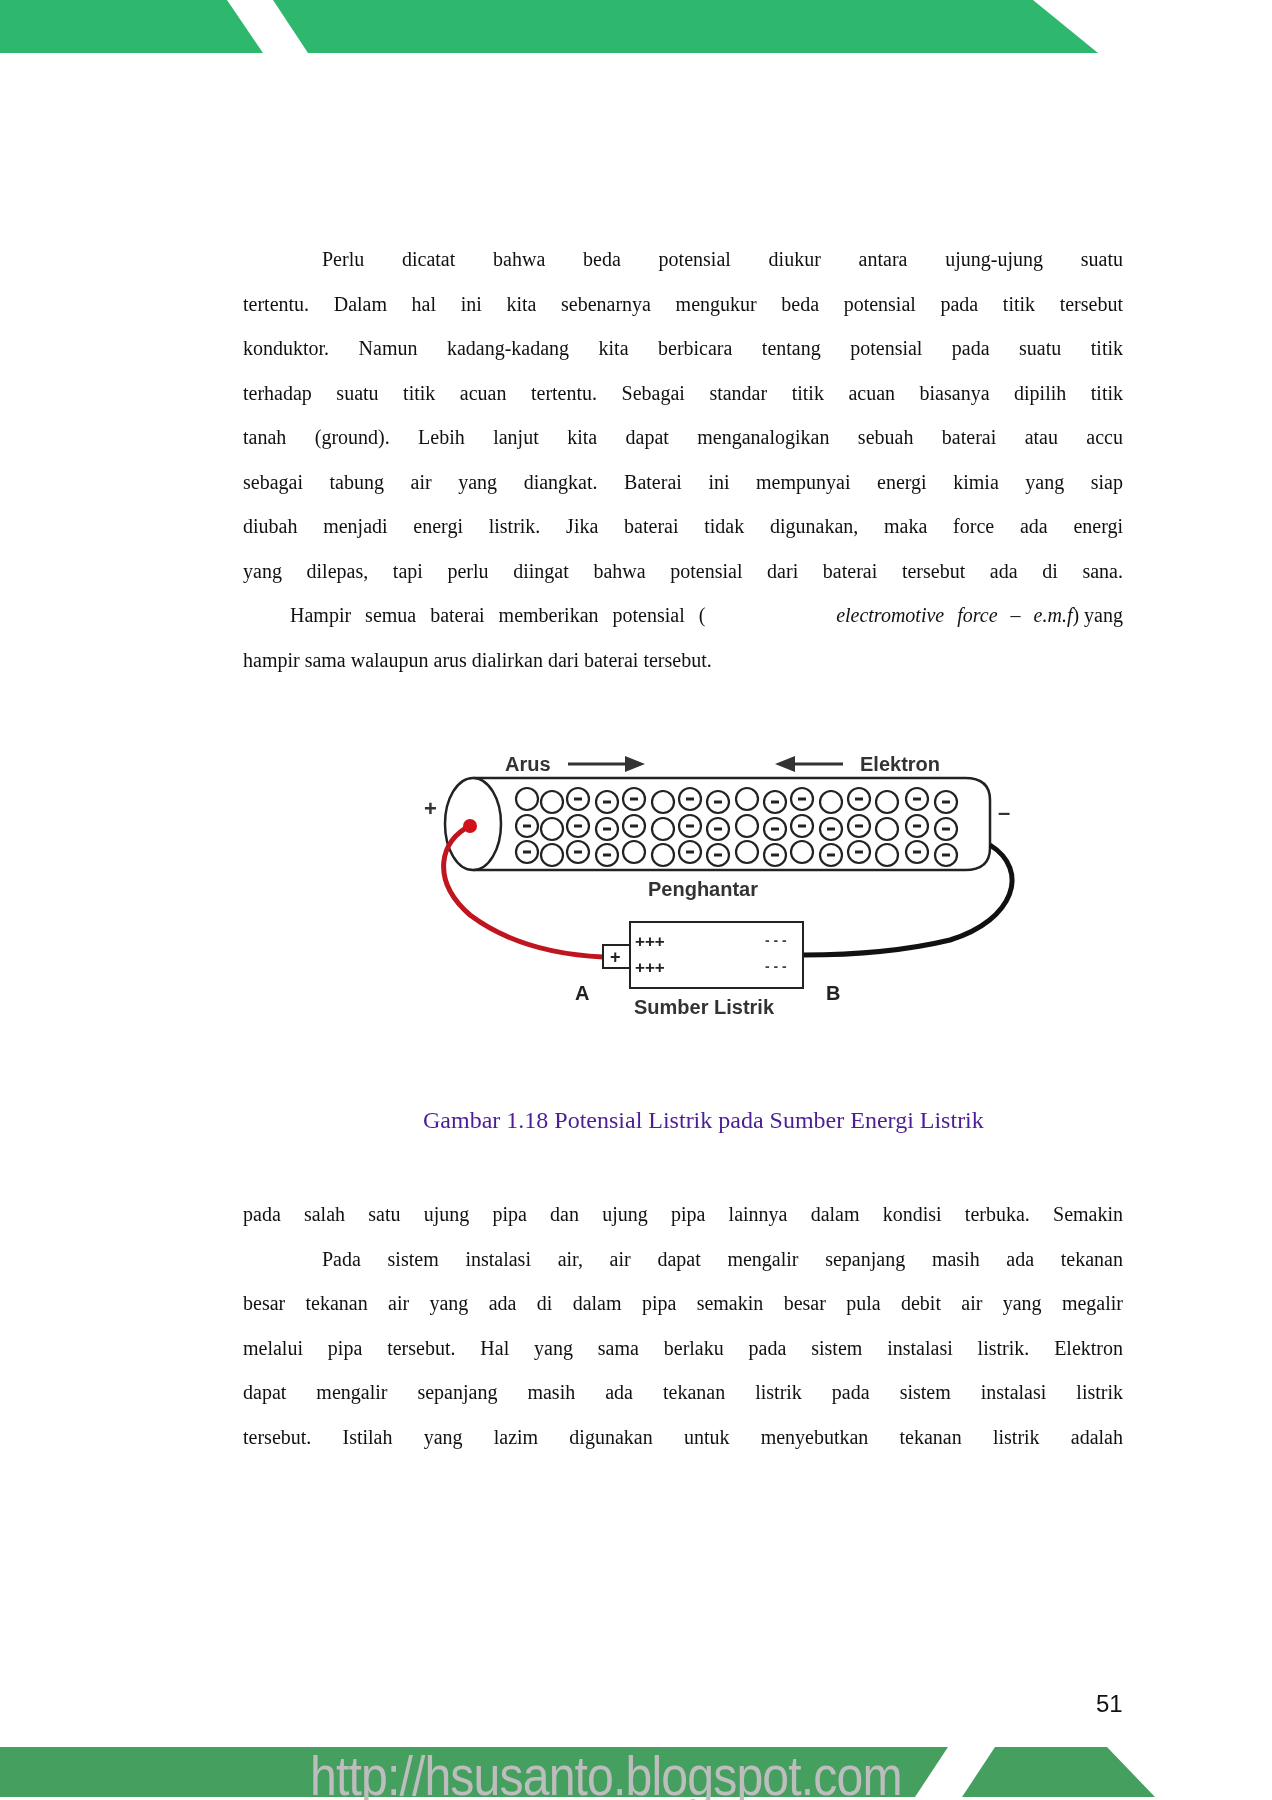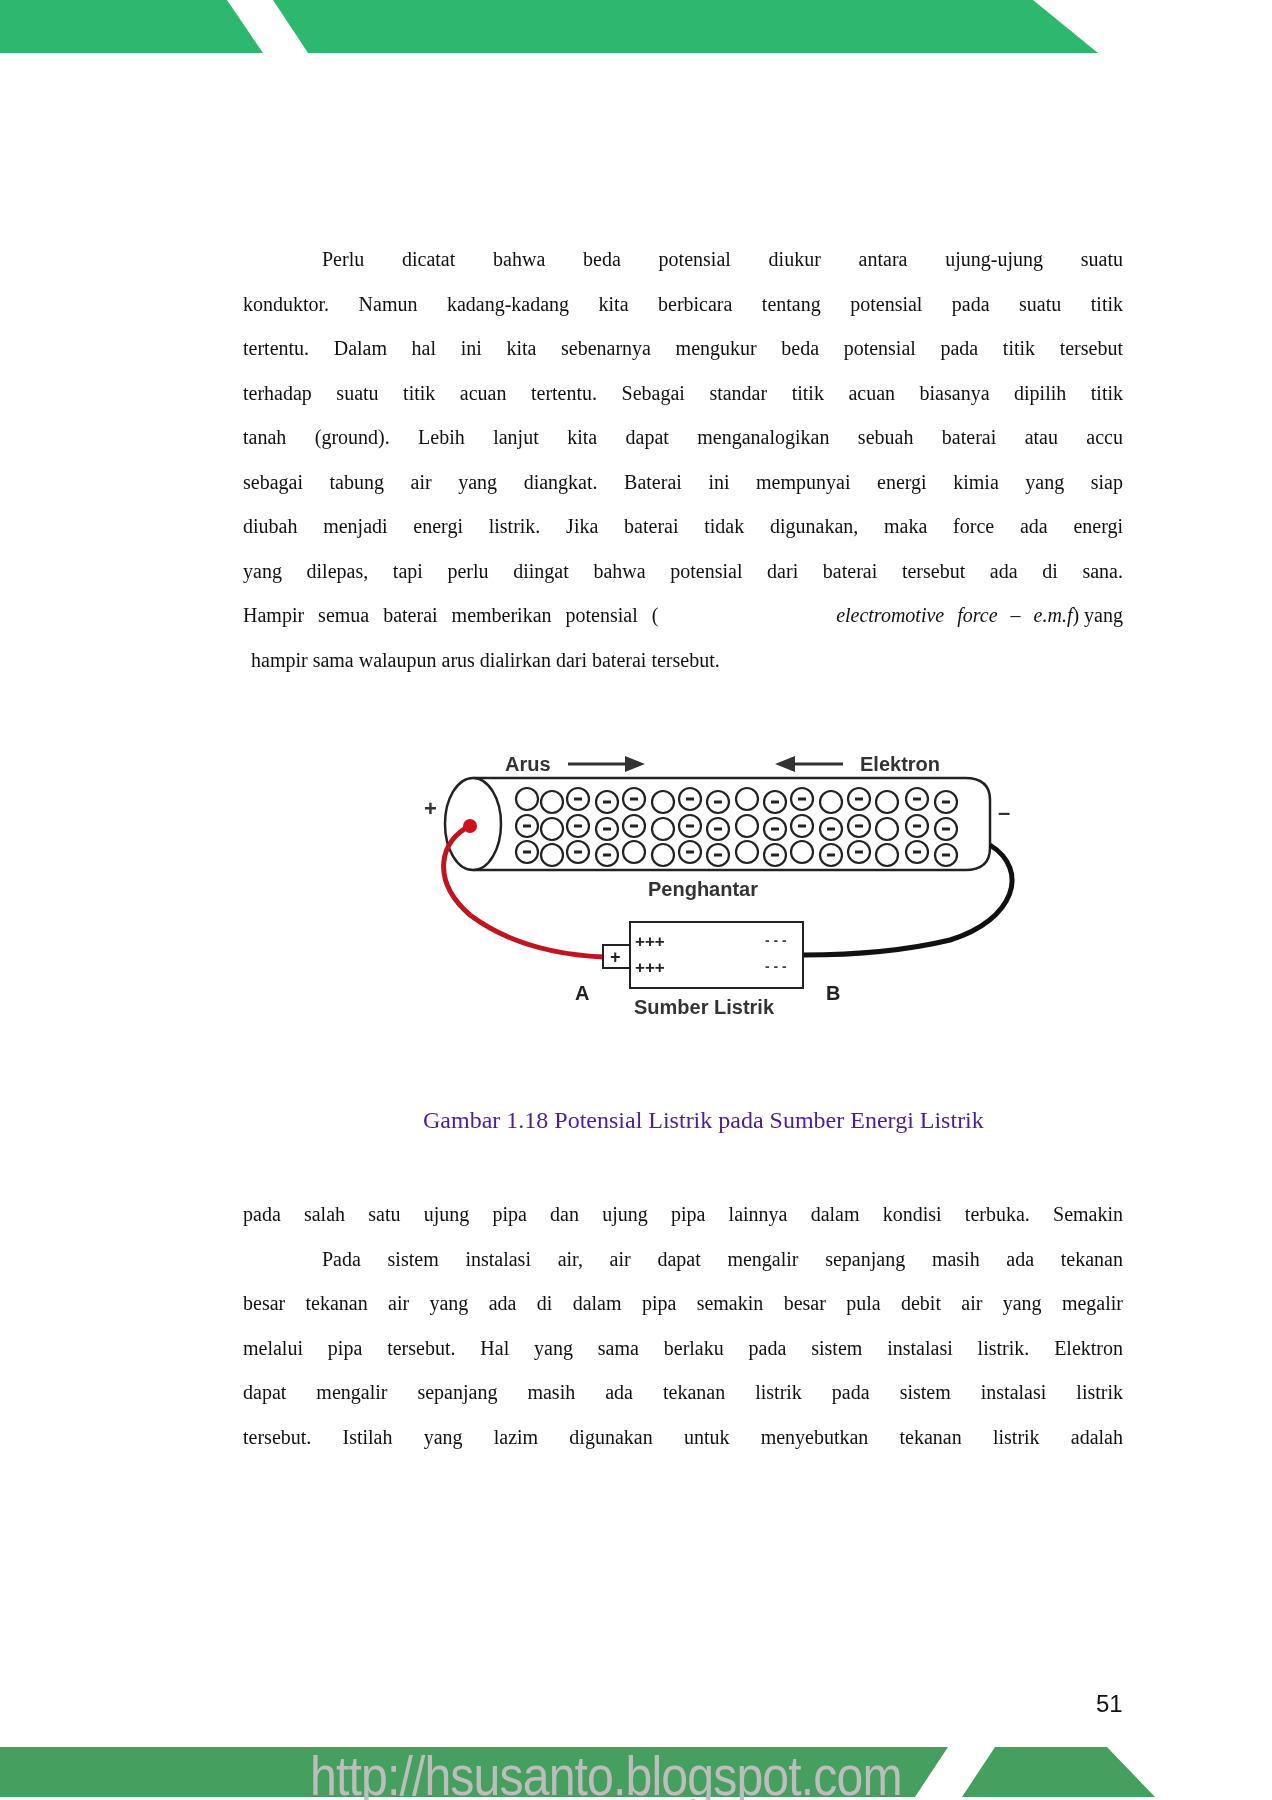--- a/index.html
+++ b/index.html
@@ -1,45 +1,45 @@
 <!DOCTYPE html>
 <html><head>
 <meta charset="utf-8">
 <style>
   html, body { margin:0; padding:0; background:#ffffff; }
   body { width:1272px; height:1800px; position:relative; overflow:hidden; }
   .band { position:absolute; left:0; width:1272px; }
   .para { position:absolute; left:243px; width:880px; font-family:"Liberation Serif", serif; font-size:20px; line-height:44.5px; color:#111; text-align:justify; }
   .para .line { display:block; height:44.5px; text-align:justify; text-align-last:justify; white-space:nowrap; }
-  .para .line.last { text-align-last:left;margin-left:8px; }
+  .para .line.last { text-align-last:left; }
   .para .line.indent { padding-left:79px; }
   .caption { position:absolute; left:423px; top:1107px; font-family:"Liberation Serif", serif; font-size:24px; color:#4c1d95; white-space:nowrap; }
   .pagenum { position:absolute; left:1096px; top:1654px; font-family:"Liberation Sans", sans-serif; font-size:24px; color:#111;margin-top:36px; }
   .watermark { position:absolute; left:310px; top:1748px; font-family:"Liberation Sans", sans-serif; font-size:56px; color:#bdbdbd; white-space:nowrap; letter-spacing:-1px; line-height:1; transform:scaleX(0.86); transform-origin:left top; }
   svg text { font-family:"Liberation Sans", sans-serif; }
 </style>
 </head>
 <body>
 
 <svg class="band" style="top:0;height:60px;" width="1272" height="60">
   <polygon points="0,0 227,0 263,53 0,53" fill="#2db86e"></polygon>
   <polygon points="273,0 1033,0 1098,53 308,53" fill="#2db86e"></polygon>
 </svg>
 
 <div class="para" style="top:237px;">
   <span class="line indent">Perlu dicatat bahwa beda potensial diukur antara ujung-ujung suatu</span>
+  <span class="line">tertentu. Dalam hal ini kita sebenarnya mengukur beda potensial pada titik tersebut</span>
   <span class="line">konduktor. Namun kadang-kadang kita berbicara tentang potensial pada suatu titik</span>
-  <span class="line">tertentu. Dalam hal ini kita sebenarnya mengukur beda potensial pada titik tersebut</span>
   <span class="line">terhadap suatu titik acuan tertentu. Sebagai standar titik acuan biasanya dipilih titik</span>
   <span class="line">tanah (ground). Lebih lanjut kita dapat menganalogikan sebuah baterai atau accu</span>
   <span class="line">sebagai tabung air yang diangkat. Baterai ini mempunyai energi kimia yang siap</span>
   <span class="line">diubah menjadi energi listrik. Jika baterai tidak digunakan, maka force ada energi</span>
   <span class="line">yang dilepas, tapi perlu diingat bahwa potensial dari baterai tersebut ada di sana.</span>
   <span class="line" style="display:flex;justify-content:space-between;text-align-last:auto;">
-    <span style="word-spacing:9px;">Hampir semua baterai memberikan potensial (</span>
+    <span style="word-spacing:9px;margin-left:47px;">Hampir semua baterai memberikan potensial (</span>
       <span style="flex:1"></span>
       <i style="word-spacing:8px;">electromotive force – e.m.f</i>
       <span style="white-space:pre;">) yang</span>
   </span>
   <span class="line last">hampir sama walaupun arus dialirkan dari baterai tersebut.</span>
 </div>
 
 <svg style="position:absolute;left:0;top:730px;" width="1272" height="300" viewBox="0 730 1272 300">
 
   <text x="505" y="771" font-size="20" font-weight="bold" fill="#333">Arus</text>

